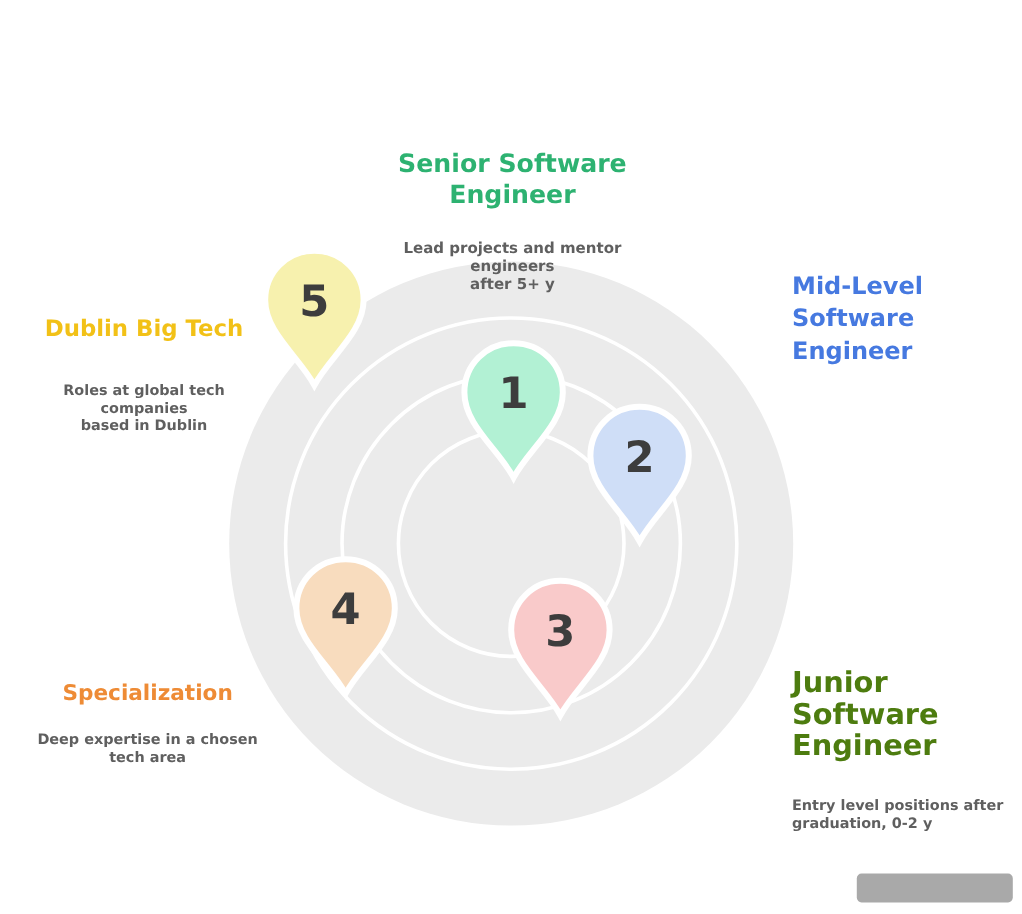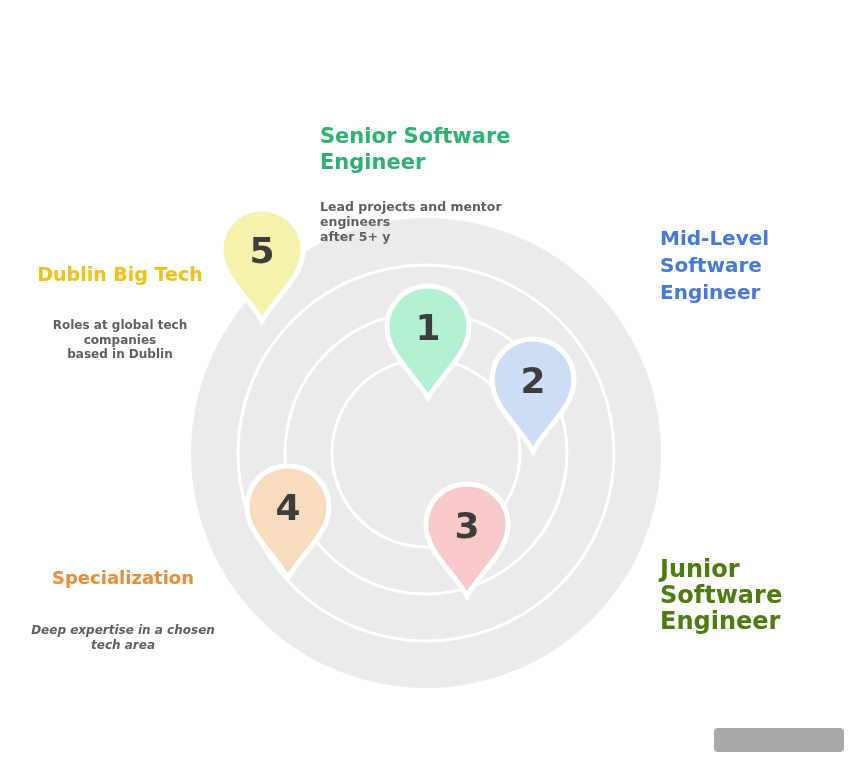--- a/index.html
+++ b/index.html
@@ -25,38 +25,38 @@
   .diagram-svg { position: absolute; top: 0; left: 0; }
   .label { position: absolute; white-space: pre-line; }
   .label .heading { font-weight: 700; }
   .label .body {
     font-weight: 600;
     color: #5f5f5f;
     white-space: pre-line;
   }
 
   
-  .label-senior { left: 320px; top: 104px; width: 250px; text-align: left; }
+  .label-senior { left: 302px; top: 104px; width: 250px; text-align: center; }
   .label-senior .heading { color: #2db271; font-size: 21px; line-height: 26px; }
   .label-senior .body { margin-top: 5px; font-size: 12.5px; line-height: 15px; }
 
   
   .label-mid { left: 660px; top: 206px; width: 180px; text-align: left; }
   .label-mid .heading { color: #4679e0; font-size: 20px; line-height: 27px; }
   .label-mid .body { margin-top: 12px; font-size: 12.5px; line-height: 15.5px; }
 
   
   .label-dublin { left: 22px; top: 243px; width: 196px; text-align: center; }
   .label-dublin .heading { color: #f2c117; font-size: 19px; line-height: 24px; }
   .label-dublin .body { margin-top: 13px; font-size: 12px; line-height: 14.5px; }
 
   
   .label-spec { left: 25px; top: 547px; width: 196px; text-align: center; }
   .label-spec .heading { color: #ee8b35; font-size: 18px; line-height: 24px; }
-  .label-spec .body { margin-top: 14px; font-size: 12px; line-height: 14.5px; font-style: italic; }
+  .label-spec .body { margin-top: 0; font-size: 12px; line-height: 14.5px; }
 
   
   .label-junior { left: 660px; top: 537px; width: 185px; text-align: left; }
   .label-junior .heading { color: #4d7c0f; font-size: 24px; line-height: 26px; }
   .label-junior .body { margin-top: 11px; font-size: 12px; line-height: 14.5px; }
 
   .pin-number {
     font-family: "DejaVu Sans", sans-serif;
     font-size: 36px;
     font-weight: 700;
@@ -135,17 +135,19 @@
 
   <div class="label label-spec">
     <div class="heading">Specialization</div>
     <div class="body">Deep expertise in a chosen
 tech area</div>
   </div>
 
   <div class="label label-junior">
     <div class="heading">Junior Software
 Engineer</div>
+    <div class="body">Entry level positions after
+graduation, 0-2 y</div>
   </div>
 
   <div class="watermark"></div>
 
 </div>
 
 </body></html>

